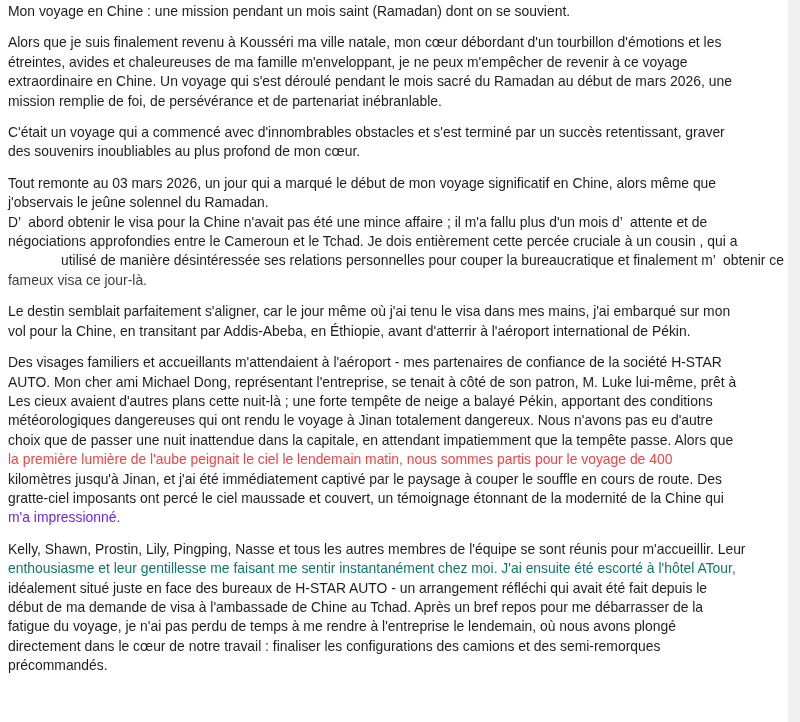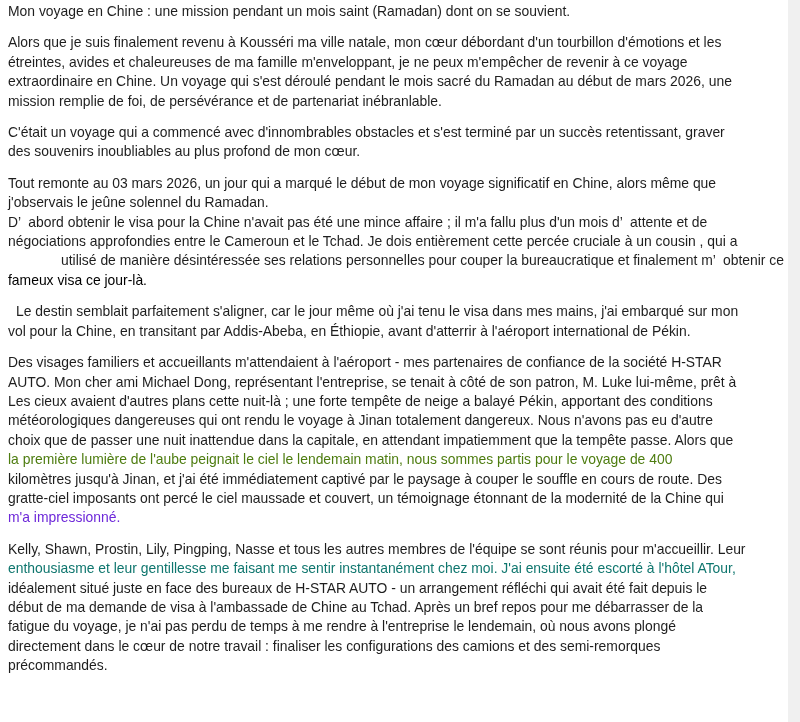--- a/index.html
+++ b/index.html
@@ -61,33 +61,33 @@
       <div class="para">
         <div class="line" style="color: rgb(30, 30, 30);">C'était un voyage qui a commencé avec d'innombrables obstacles et s'est terminé par un succès retentissant, graver</div>
         <div class="line" style="color: rgb(30, 30, 30);">des souvenirs inoubliables au plus profond de mon cœur.</div>
       </div>
       <div class="para">
         <div class="line" style="color: rgb(30, 30, 30);">Tout remonte au 03 mars 2026, un jour qui a marqué le début de mon voyage significatif en Chine, alors même que</div>
         <div class="line" style="color: rgb(30, 30, 30);">j'observais le jeûne solennel du Ramadan.</div>
         <div class="line" style="color: rgb(30, 30, 30);">D’  abord obtenir le visa pour la Chine n'avait pas été une mince affaire ; il m'a fallu plus d'un mois d’  attente et de</div>
         <div class="line" style="color: rgb(30, 30, 30);">négociations approfondies entre le Cameroun et le Tchad. Je dois entièrement cette percée cruciale à un cousin , qui a</div>
         <div class="line" style="color: rgb(30, 30, 30); text-align: right;">utilisé de manière désintéressée ses relations personnelles pour couper la bureaucratique et finalement m’  obtenir ce</div>
-        <div class="line" style="color: #000000;">fameux visa ce jour-là.</div>
+        <div class="line" style="color: #404040;">fameux visa ce jour-là.</div>
       </div>
       <div class="para">
-        <div class="line" style="color: rgb(30, 30, 30); margin-left: 8px;">Le destin semblait parfaitement s'aligner, car le jour même où j'ai tenu le visa dans mes mains, j'ai embarqué sur mon</div>
+        <div class="line" style="color: rgb(30, 30, 30);">Le destin semblait parfaitement s'aligner, car le jour même où j'ai tenu le visa dans mes mains, j'ai embarqué sur mon</div>
         <div class="line" style="color: rgb(30, 30, 30);">vol pour la Chine, en transitant par Addis-Abeba, en Éthiopie, avant d'atterrir à l'aéroport international de Pékin.</div>
       </div>
       <div class="para">
         <div class="line" style="color: rgb(30, 30, 30);">Des visages familiers et accueillants m'attendaient à l'aéroport - mes partenaires de confiance de la société H-STAR</div>
         <div class="line" style="color: rgb(30, 30, 30);">AUTO. Mon cher ami Michael Dong, représentant l'entreprise, se tenait à côté de son patron, M. Luke lui-même, prêt à</div>
         <div class="line" style="color: rgb(30, 30, 30);">Les cieux avaient d'autres plans cette nuit-là ; une forte tempête de neige a balayé Pékin, apportant des conditions</div>
         <div class="line" style="color: rgb(30, 30, 30);">météorologiques dangereuses qui ont rendu le voyage à Jinan totalement dangereux. Nous n'avons pas eu d'autre</div>
         <div class="line" style="color: rgb(30, 30, 30);">choix que de passer une nuit inattendue dans la capitale, en attendant impatiemment que la tempête passe. Alors que</div>
-        <div class="line" style="color: #4d7c0f;">la première lumière de l'aube peignait le ciel le lendemain matin, nous sommes partis pour le voyage de 400</div>
+        <div class="line" style="color: #ef4444;">la première lumière de l'aube peignait le ciel le lendemain matin, nous sommes partis pour le voyage de 400</div>
         <div class="line" style="color: rgb(30, 30, 30);">kilomètres jusqu'à Jinan, et j'ai été immédiatement captivé par le paysage à couper le souffle en cours de route. Des</div>
         <div class="line" style="color: rgb(30, 30, 30);">gratte-ciel imposants ont percé le ciel maussade et couvert, un témoignage étonnant de la modernité de la Chine qui</div>
         <div class="line" style="color: #6d28d9;">m'a impressionné.</div>
       </div>
       <div class="para">
         <div class="line" style="color: rgb(30, 30, 30);">Kelly, Shawn, Prostin, Lily, Pingping, Nasse et tous les autres membres de l'équipe se sont réunis pour m'accueillir. Leur</div>
         <div class="line" style="color: #0f766e;">enthousiasme et leur gentillesse me faisant me sentir instantanément chez moi. J'ai ensuite été escorté à l'hôtel ATour,</div>
         <div class="line" style="color: rgb(30, 30, 30);">idéalement situé juste en face des bureaux de H-STAR AUTO - un arrangement réfléchi qui avait été fait depuis le</div>
         <div class="line" style="color: rgb(30, 30, 30);">début de ma demande de visa à l'ambassade de Chine au Tchad. Après un bref repos pour me débarrasser de la</div>
         <div class="line" style="color: rgb(30, 30, 30);">fatigue du voyage, je n'ai pas perdu de temps à me rendre à l'entreprise le lendemain, où nous avons plongé</div>

